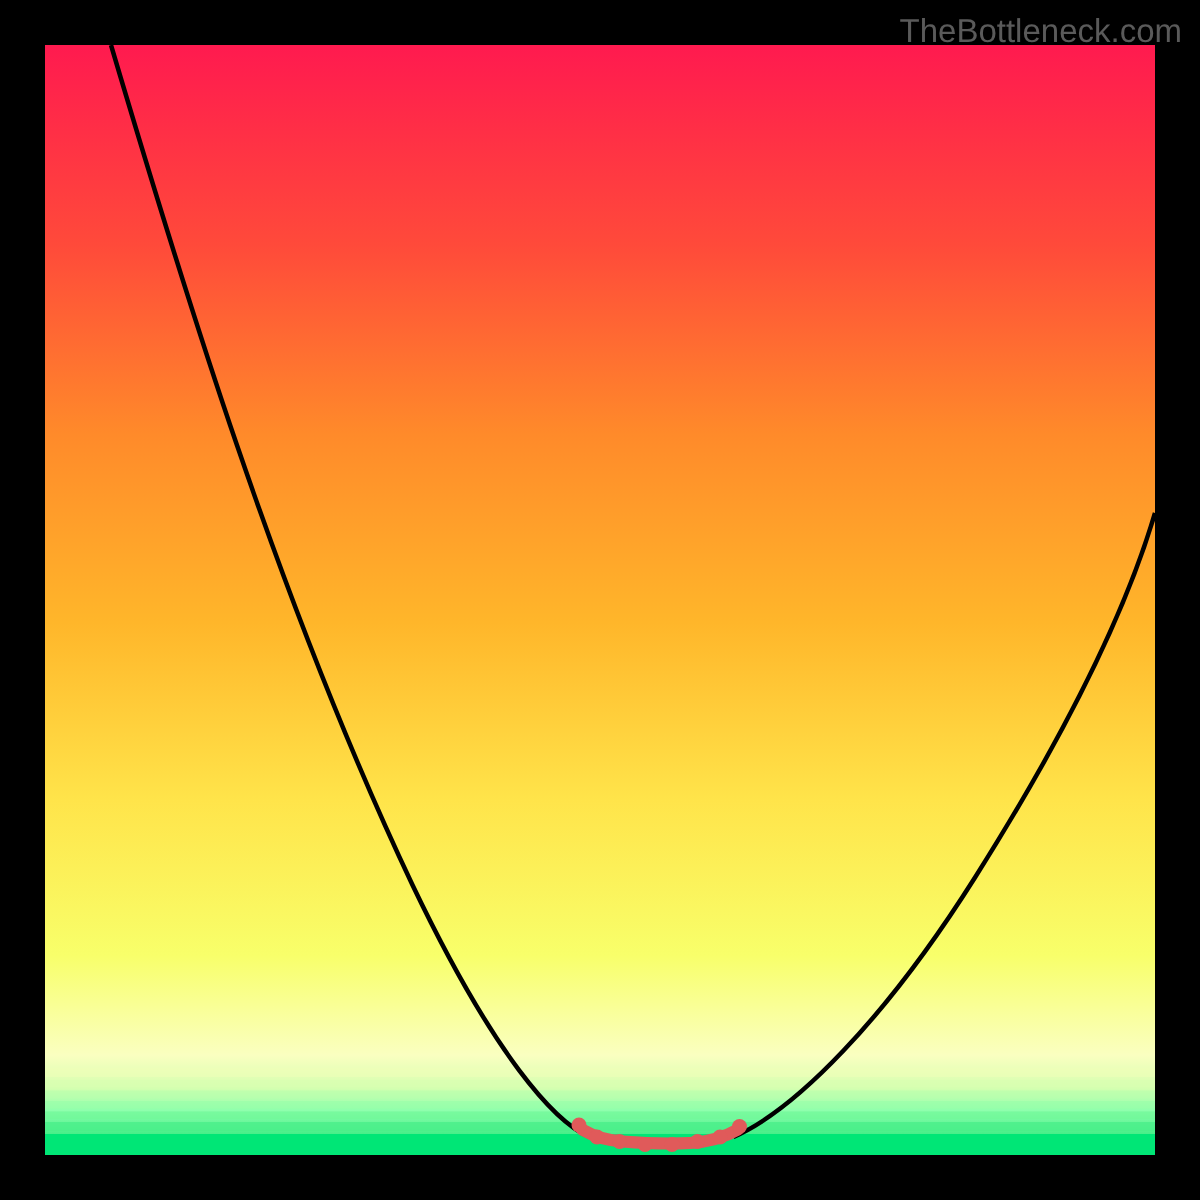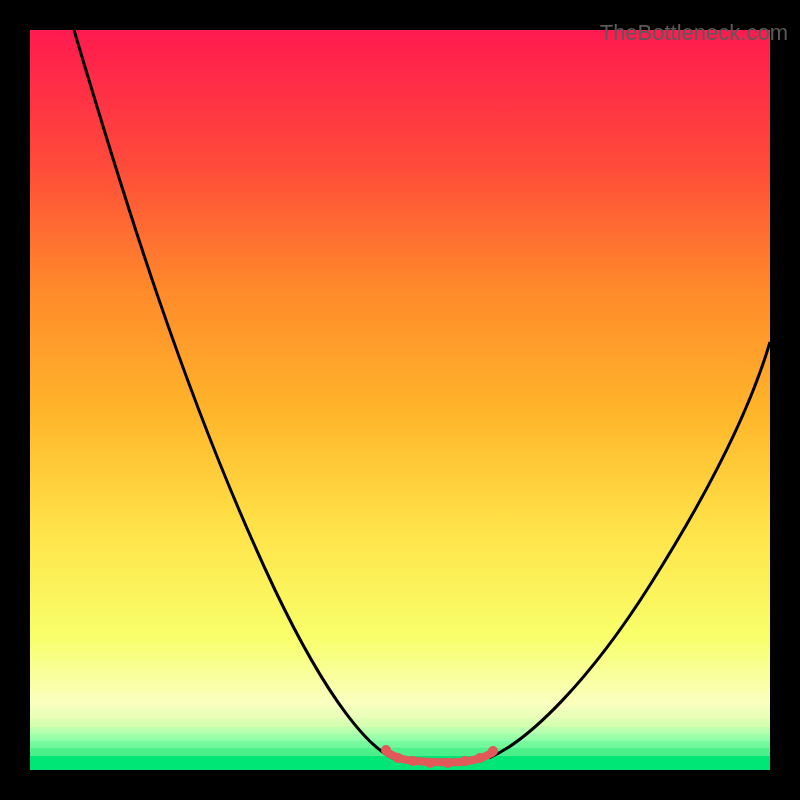--- a/index.html
+++ b/index.html
@@ -6,21 +6,21 @@
     body { width: 800px; height: 800px; background: #000; position: relative; overflow: hidden; }
     .chart-area {
       position: absolute;
       left: 30px;
       top: 30px;
       width: 740px;
       height: 740px;
     }
     .watermark {
       position: absolute;
-      top: 20px;
+      top: 8px;
       right: 12px;
       font-family: Arial, sans-serif;
       font-size: 22px;
       color: #5a5a5a;
       font-weight: normal;
       z-index: 10;
     }
     svg { display: block; }
   </style>
 </head>

